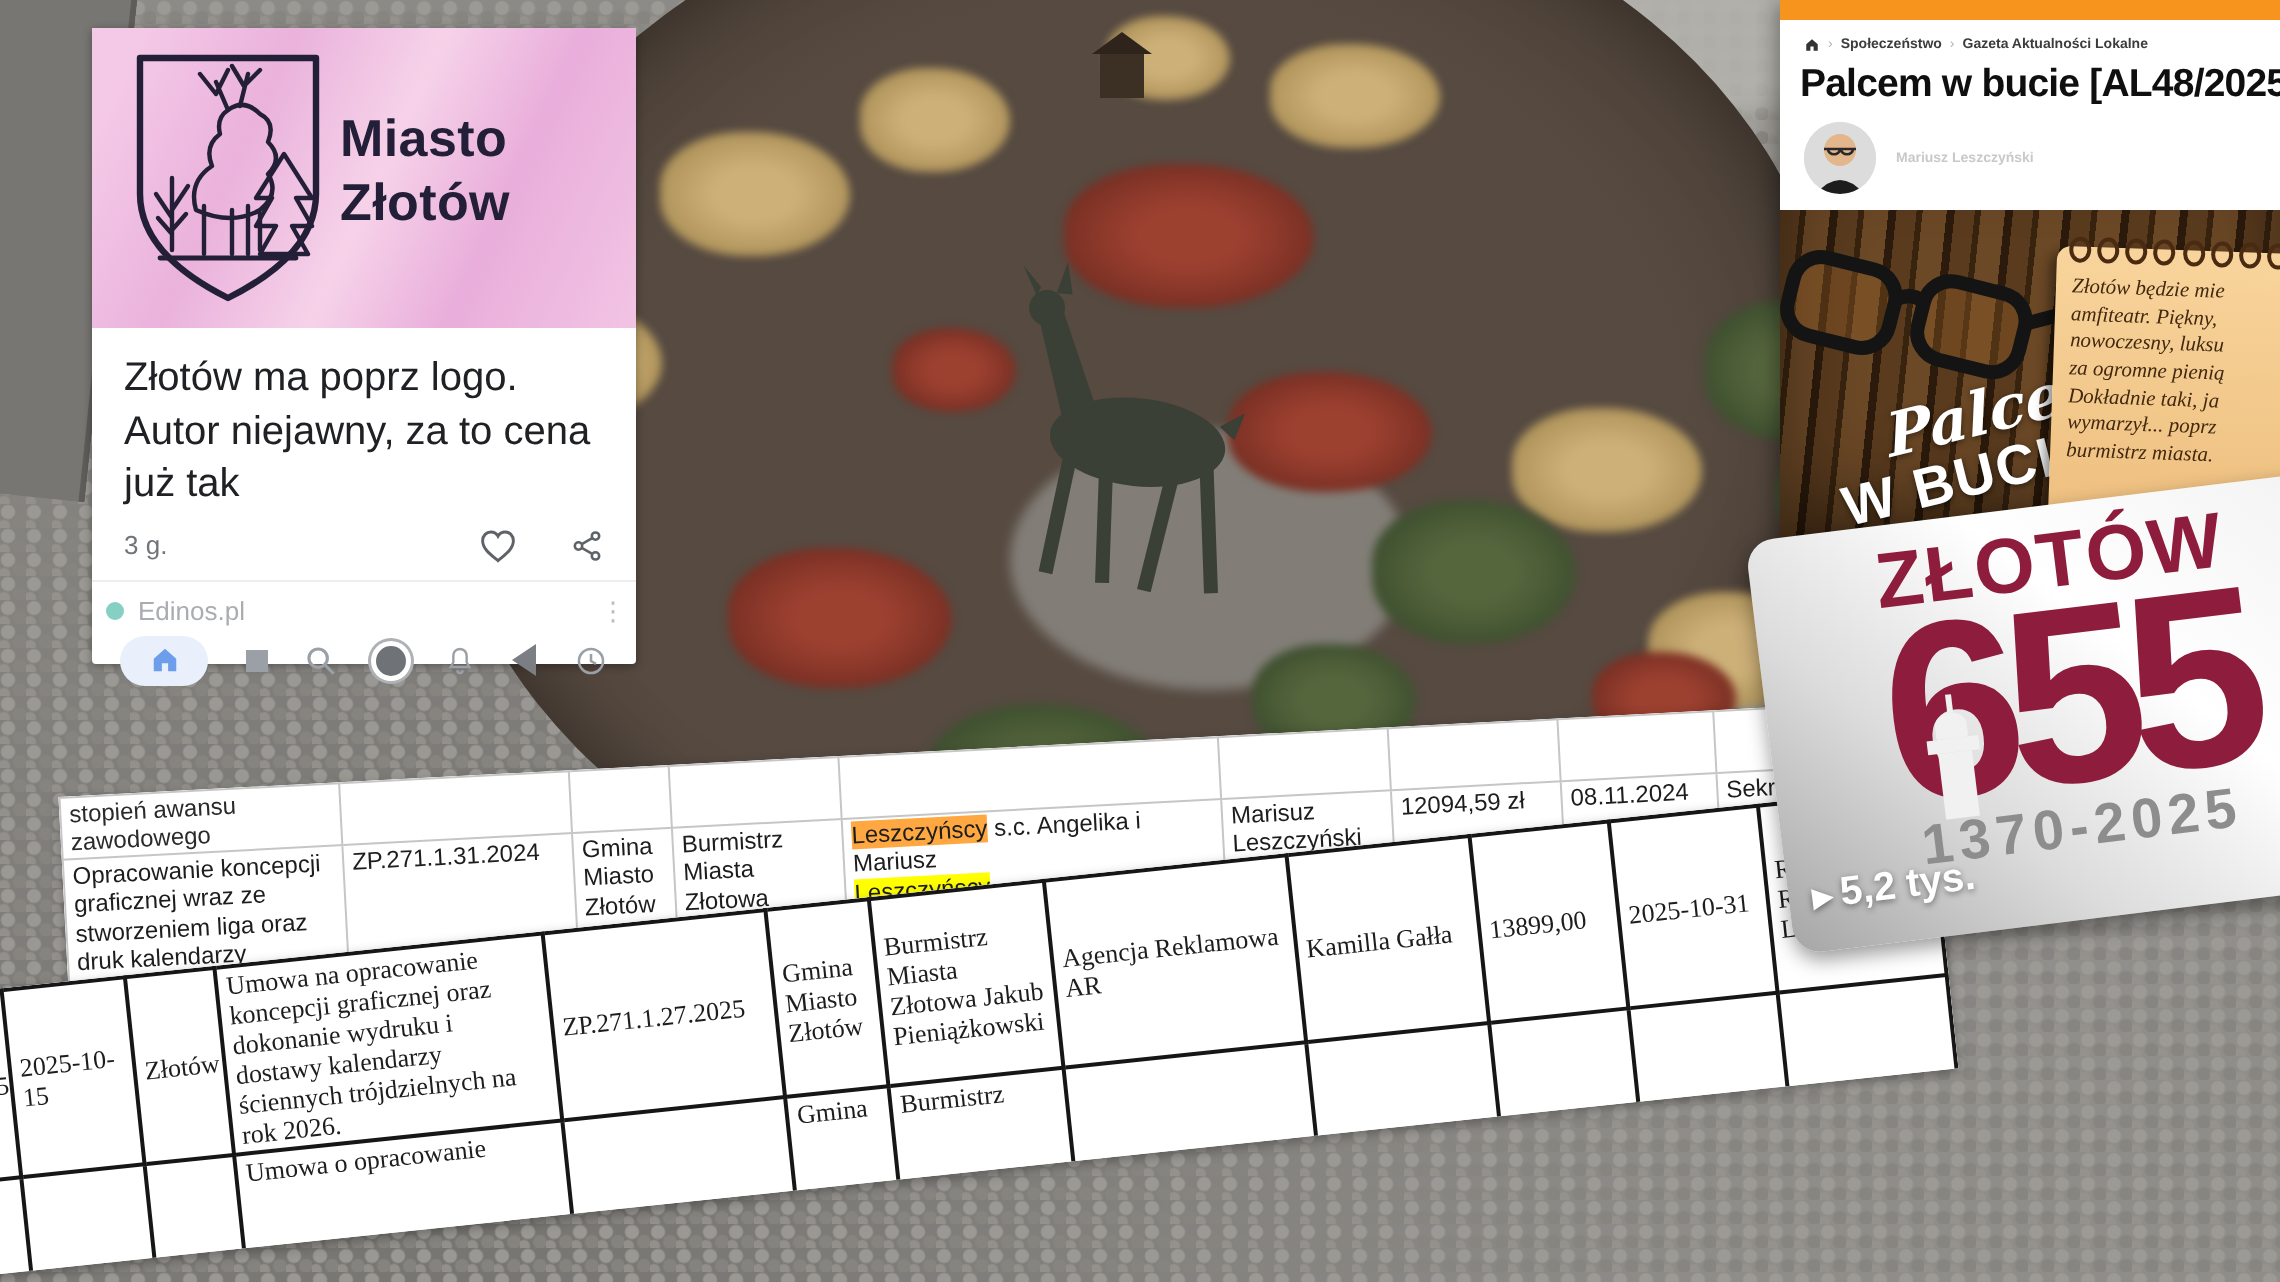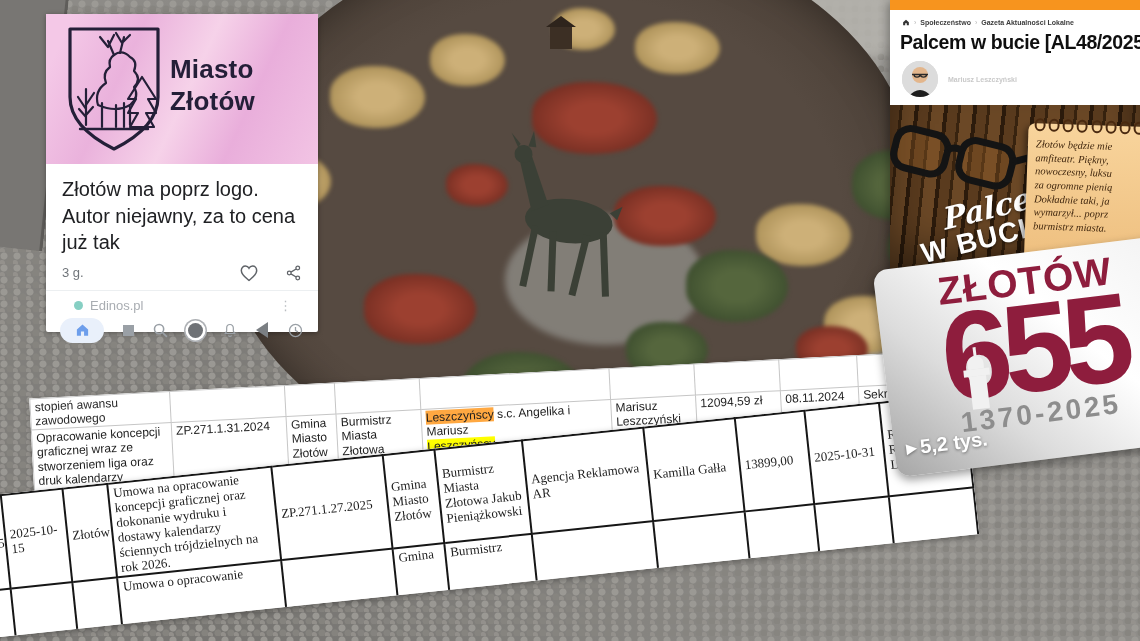--- a/index.html
+++ b/index.html
@@ -34,21 +34,21 @@
   #dcard{left:46px;top:14px;width:272px;height:318px;background:#fff;z-index:10;
     box-shadow:0 1px 5px rgba(0,0,0,.35);border-radius:2px;}
   .dc-img{height:150px;position:relative;overflow:hidden;
     background:linear-gradient(115deg,#f4c8e7 8%,#eab2dc 30%,#f6d2e9 52%,#e9aedb 72%,#f2c4e4 100%);}
   .dc-logo-text{position:absolute;left:124px;top:40px;color:#241f38;font-weight:700;
     font-size:26px;line-height:1.22;letter-spacing:.2px;}
   .dc-headline{padding:12px 16px 4px;font-size:20px;line-height:1.33;color:#202124;}
   .dc-meta{display:flex;align-items:center;padding:4px 16px 0;}
   .dc-time{font-size:13px;color:#70757a;flex:1;}
   .dc-meta .ic{margin-left:26px;}
-  .dc-source{display:flex;align-items:center;padding:7px 22px 0;border-top:1px solid #eceff1;margin-top:8px;}
+  .dc-source{display:flex;align-items:center;padding:7px 1px 0;border-top:1px solid #eceff1;margin-top:8px;}
   .favicon{width:9px;height:9px;border-radius:50%;background:#86cfc3;margin:0 7px 0 6px;}
   .dc-src-name{font-size:13px;color:#a9adb2;flex:1;}
   .dc-dots{color:#b9bdc1;font-size:13px;padding-right:4px;}
   .dc-nav{display:flex;align-items:center;justify-content:space-between;padding:5px 14px 0;}
   .homepill{width:44px;height:25px;border-radius:13px;background:#e9f0fb;display:flex;align-items:center;justify-content:center;}
   .sq{width:11px;height:11px;background:#9aa0a6;}
   .ring{width:15px;height:15px;border-radius:50%;background:#6f7276;box-shadow:0 0 0 2.5px #fff,0 0 0 4px #aeb1b5;}
   .tri{width:0;height:0;border-top:8px solid transparent;border-bottom:8px solid transparent;border-right:12px solid #7b7f83;}
   
   #apanel{left:890px;top:0;width:250px;height:340px;background:#fff;z-index:9;

